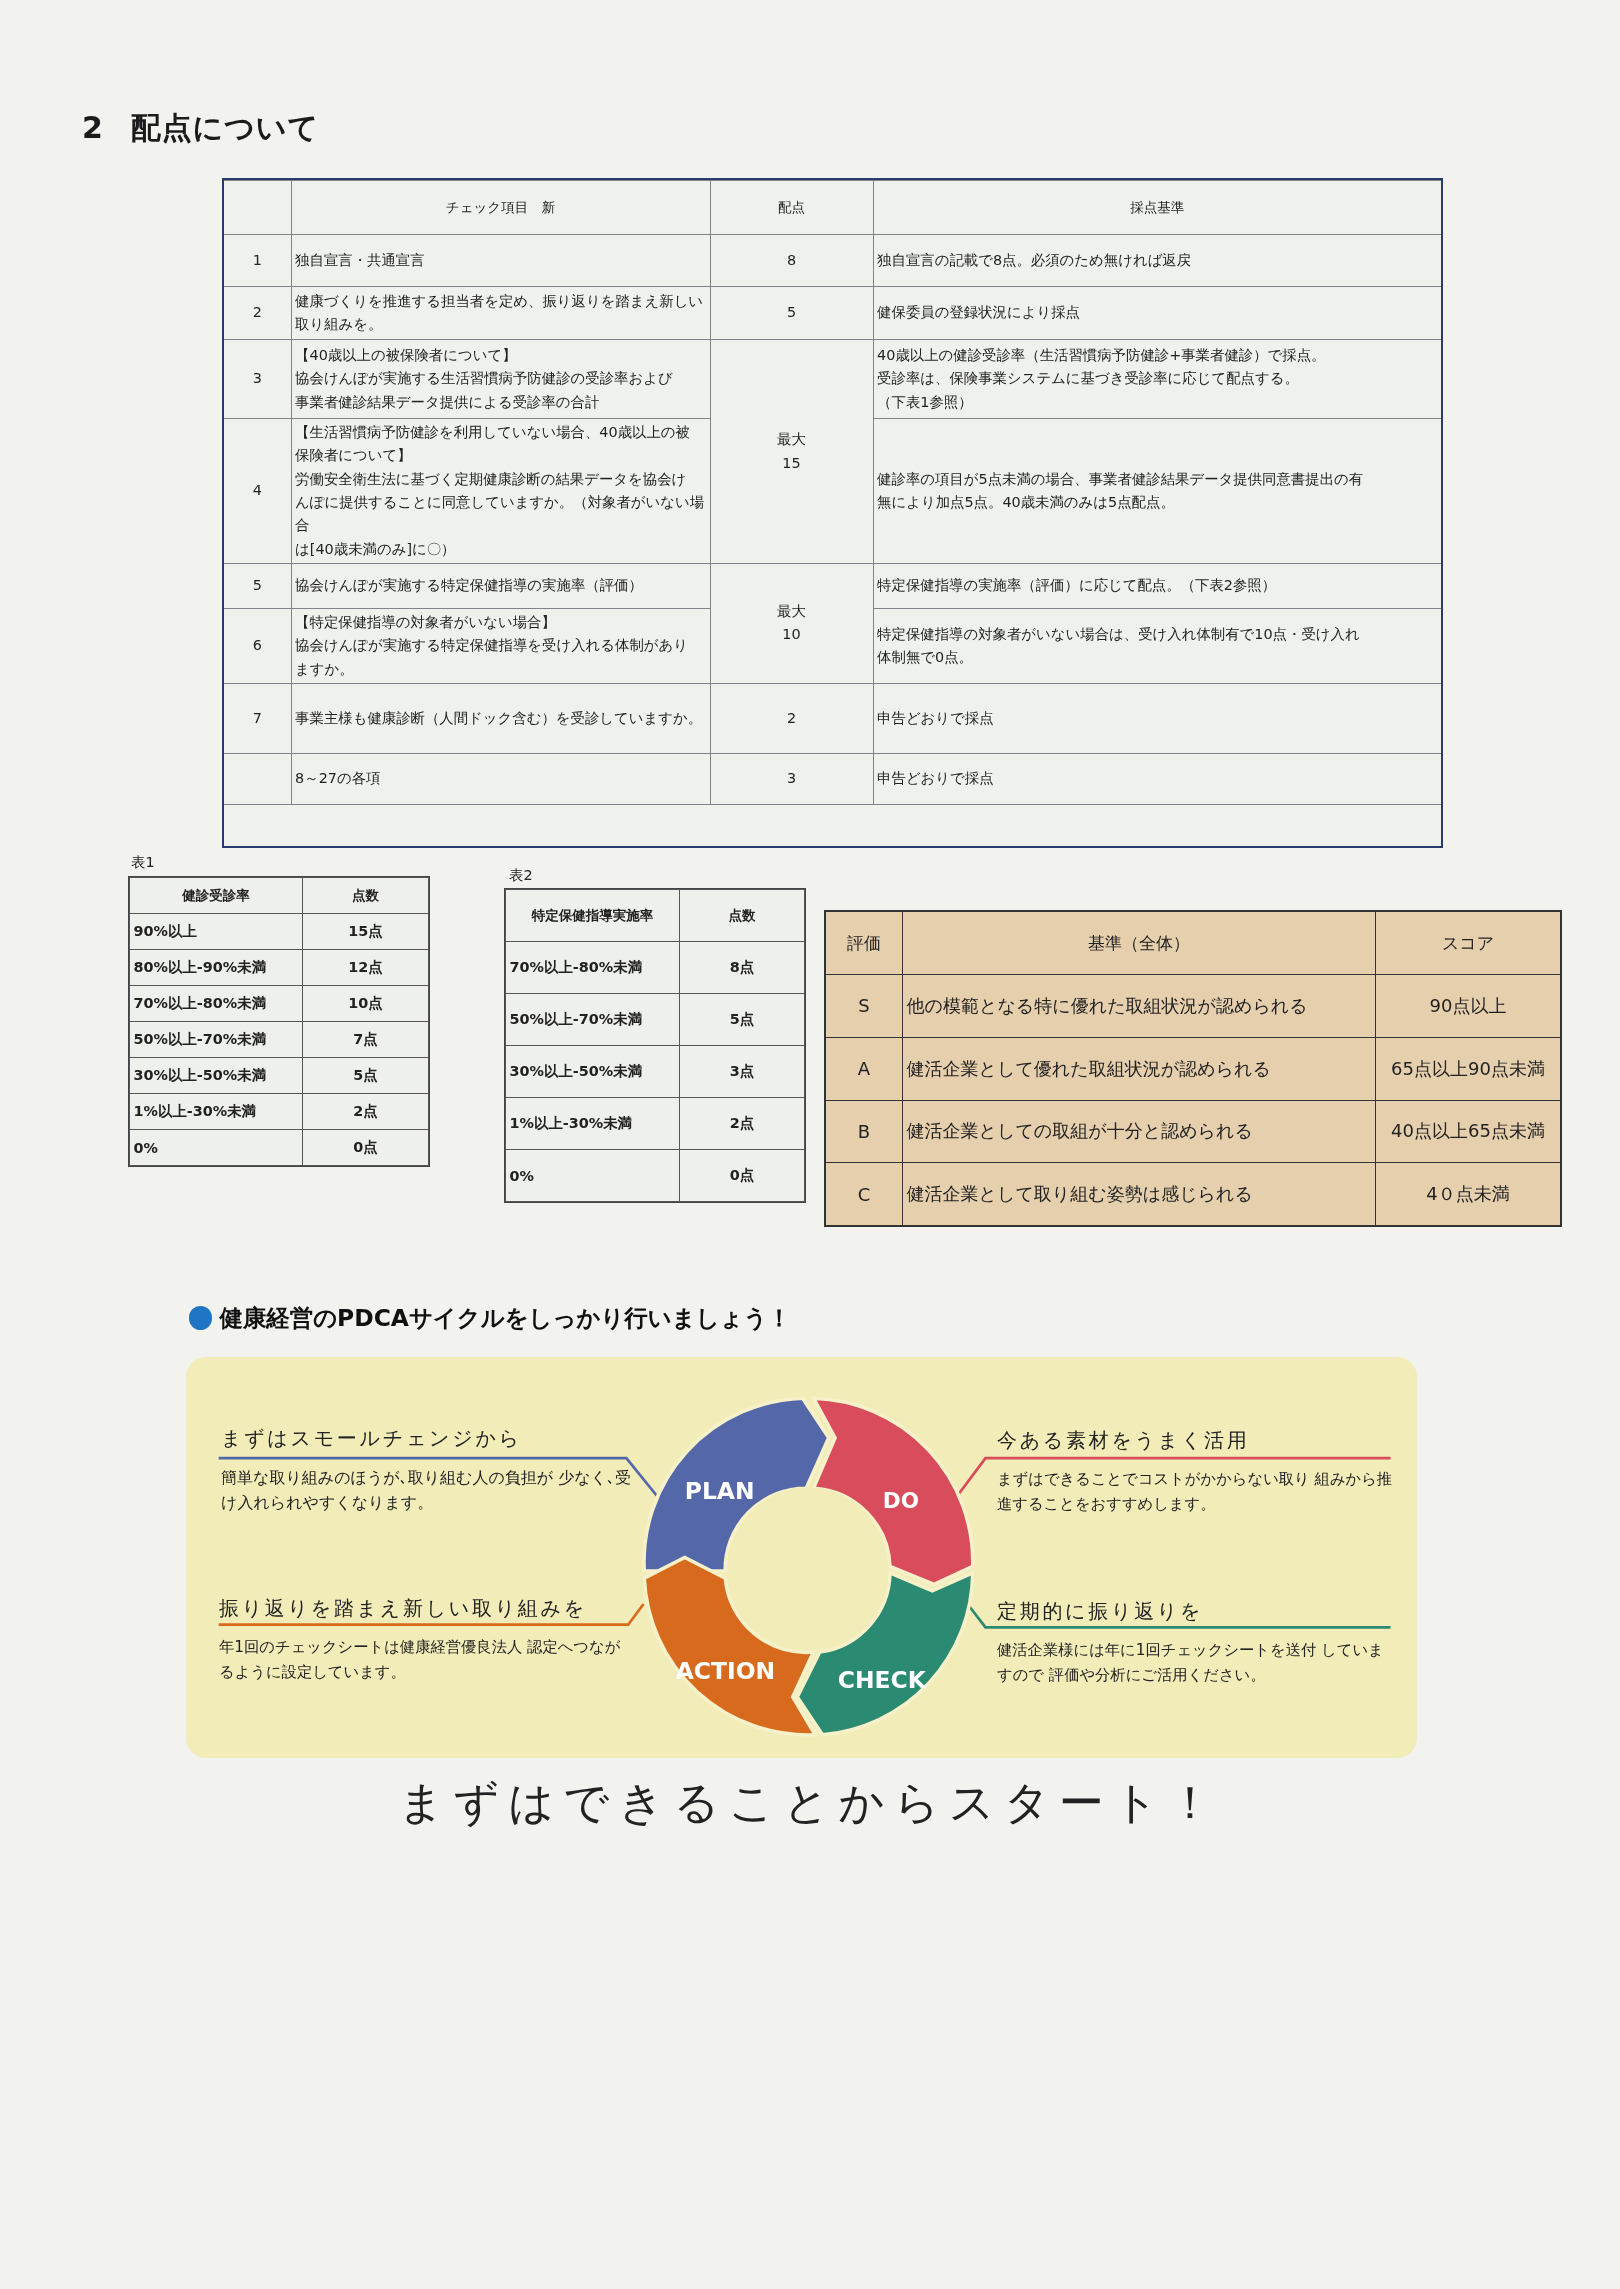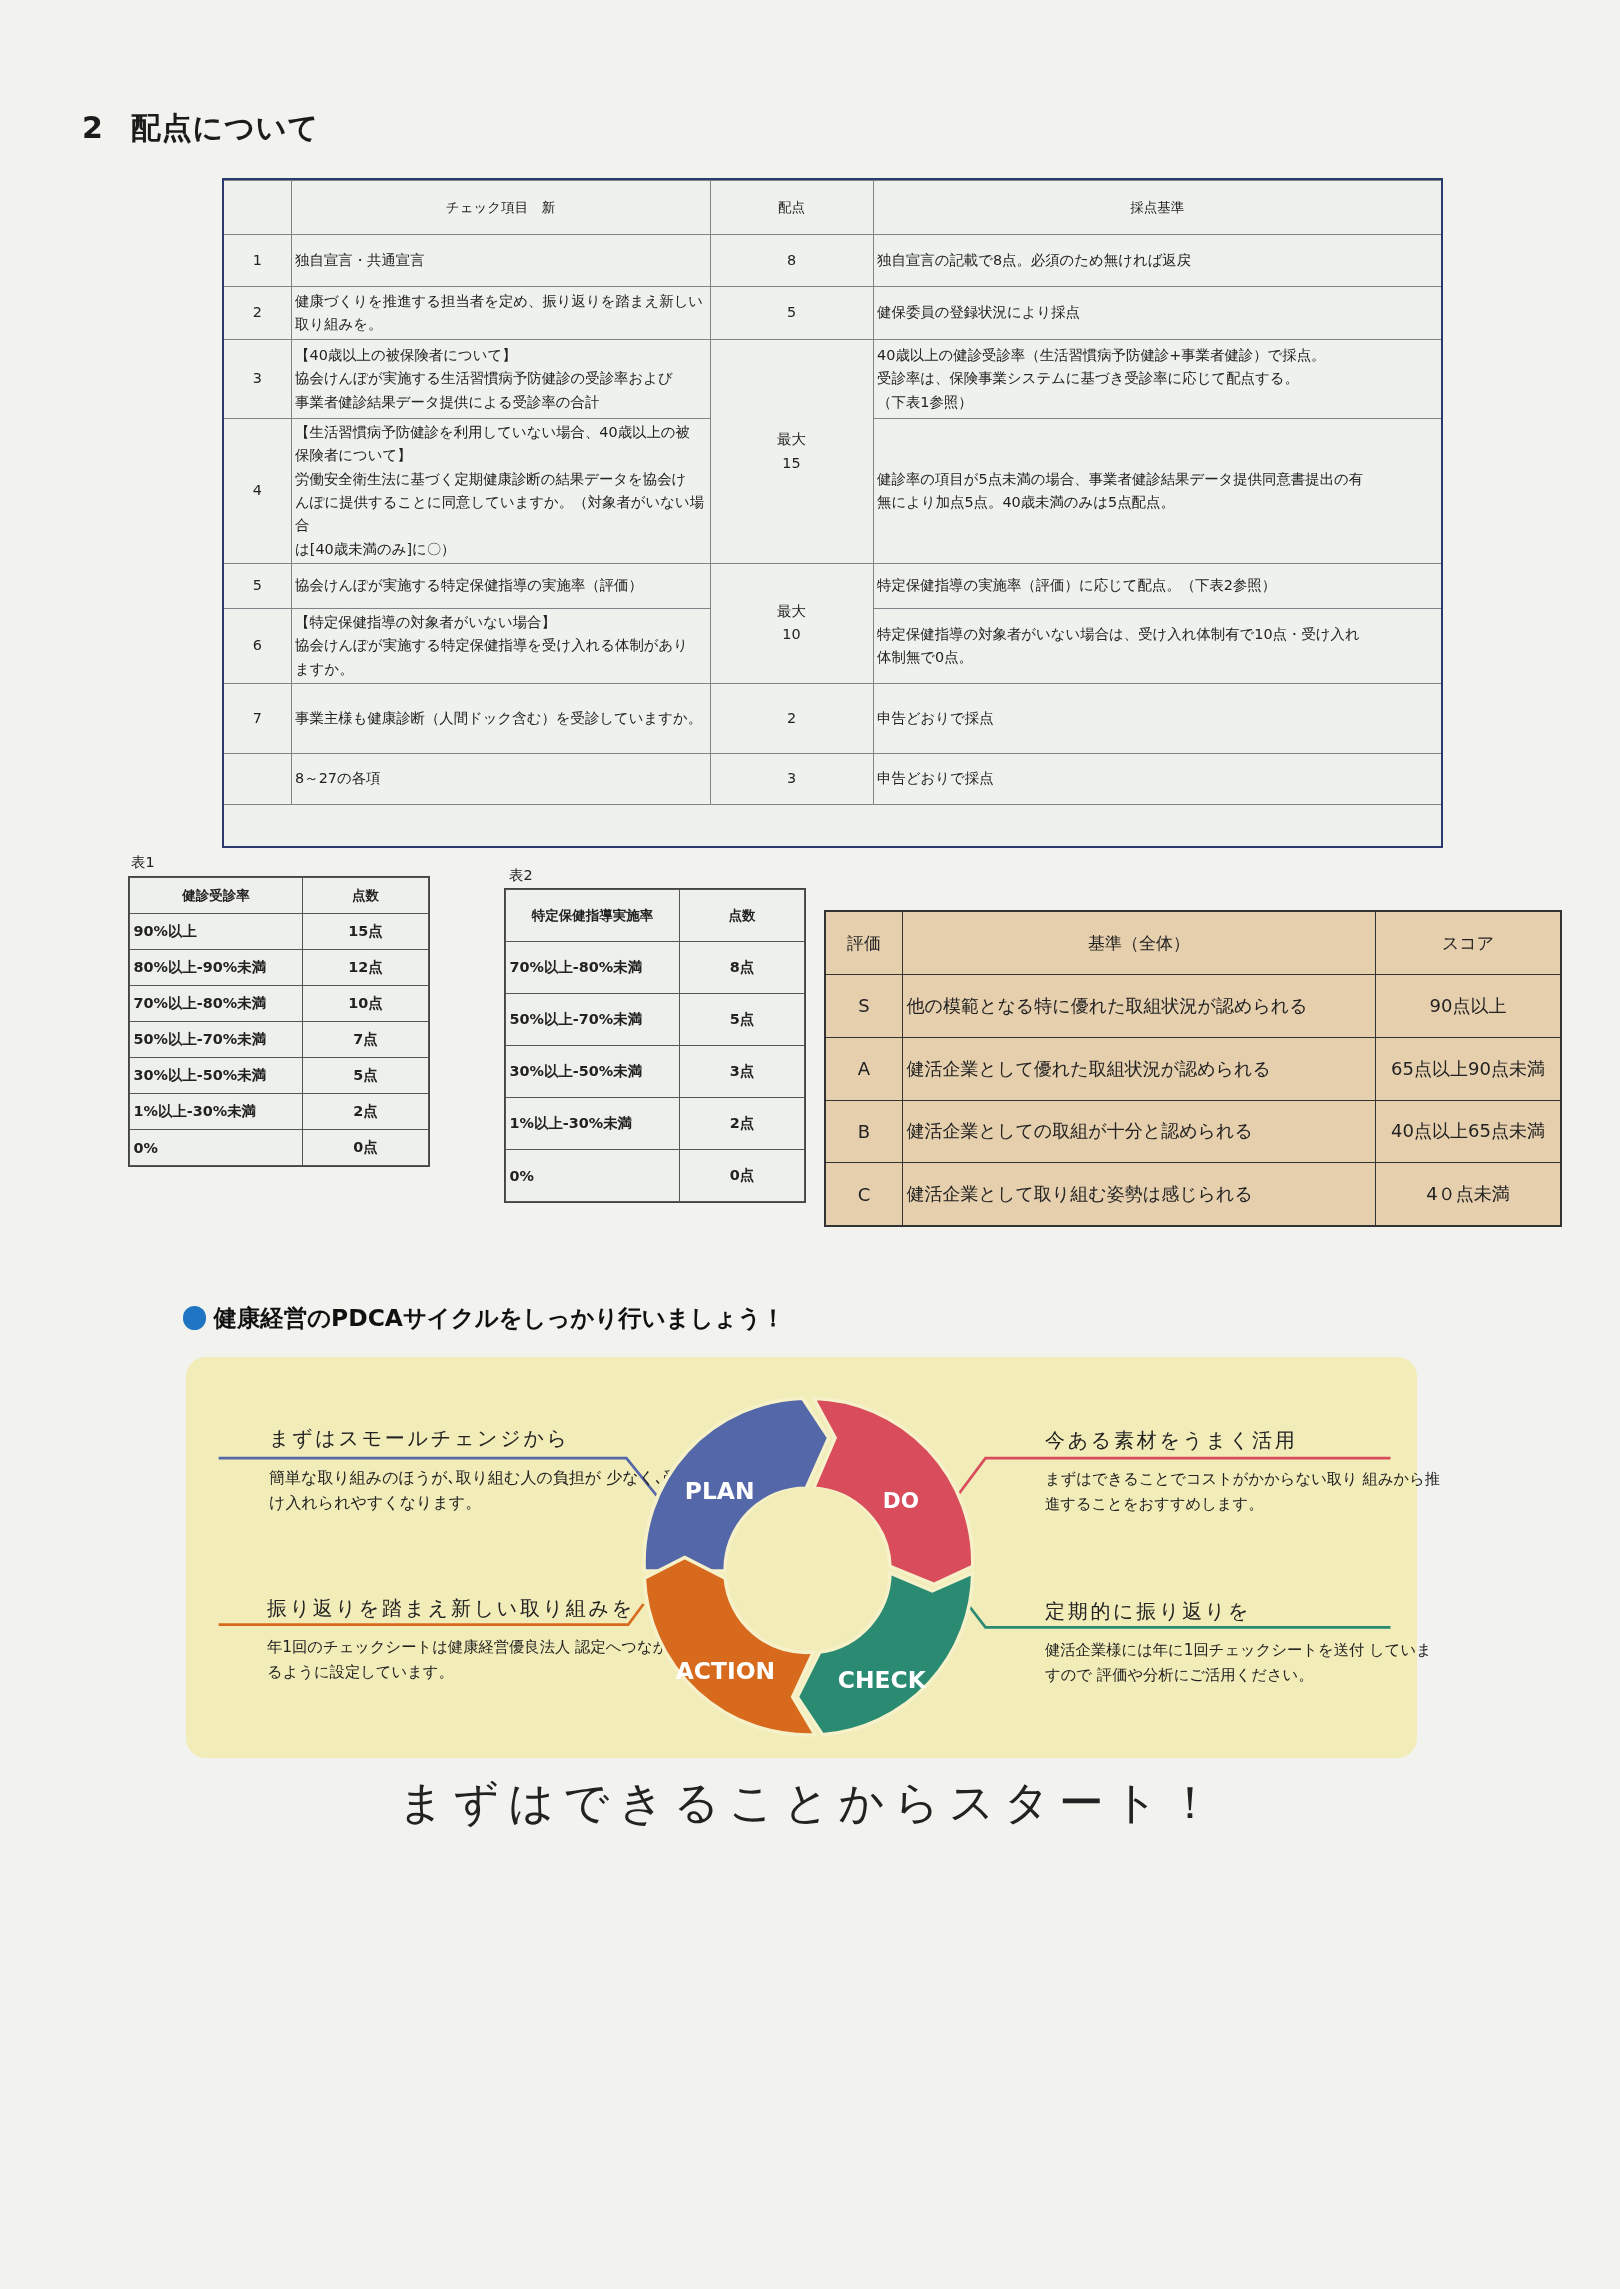--- a/index.html
+++ b/index.html
@@ -60,31 +60,31 @@
     background: #e6cfad; border: 1.8px solid #333;
   }
   .rating-table table { border-collapse: collapse; width: 100%; height: 100%; table-layout: fixed; }
   .rating-table td { border: 1.8px solid #333; font-size: 18px; color: #222; padding: 0 3.6px; }
   .rating-table .r-grade { width: 77px; text-align: center; }
   .rating-table .r-score { width: 185px; text-align: center; }
   .rating-table tr.head td { height: 63px; text-align: center; font-size: 17px; }
 
   
   .pdca-heading {
-    position: absolute; left: 183px; top: 1302px; font-size: 23.4px; font-weight: bold; color: #111;
+    position: absolute; left: 189px; top: 1302px; font-size: 23.4px; font-weight: bold; color: #111;
     display: flex; align-items: center;
   }
   .pdca-heading .dot {
     width: 23.4px; height: 23.4px; border-radius: 50%; background: #1f75c4; margin-right: 7.2px;
   }
   .pdca-box {
     position: absolute; left: 186px; top: 1357px; width: 1231px; height: 401px;
     background: #f1ecb8; border-radius: 20px;
   }
-  .note { position: absolute; width: 414px; margin-left: 48px; }
+  .note { position: absolute; width: 414px; }
   .note .n-head { font-size: 20px; letter-spacing: 2.7px; color: #222; padding-bottom: 3.6px; }
   .note .n-body { font-size: 16px; line-height: 25px; color: #222; margin-top: 5.4px; }
 
   .cycle { position: absolute; left: 635px; top: 1382px; width: 347px; height: 360px; }
   .cycle text { font-family: "DejaVu Sans", sans-serif; font-weight: bold; fill: #fff; }
 
   .closing {
     position: absolute; left: 0; width: 1620px; top: 1773px; text-align: center;
     font-size: 45px; letter-spacing: 9px; color: #222; font-family: "DejaVu Sans", sans-serif;
   }

